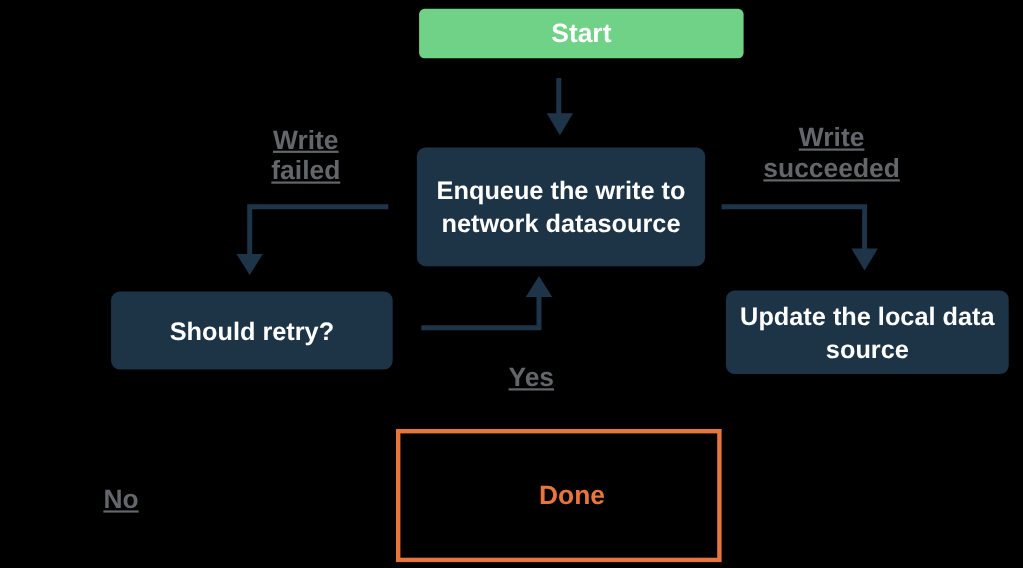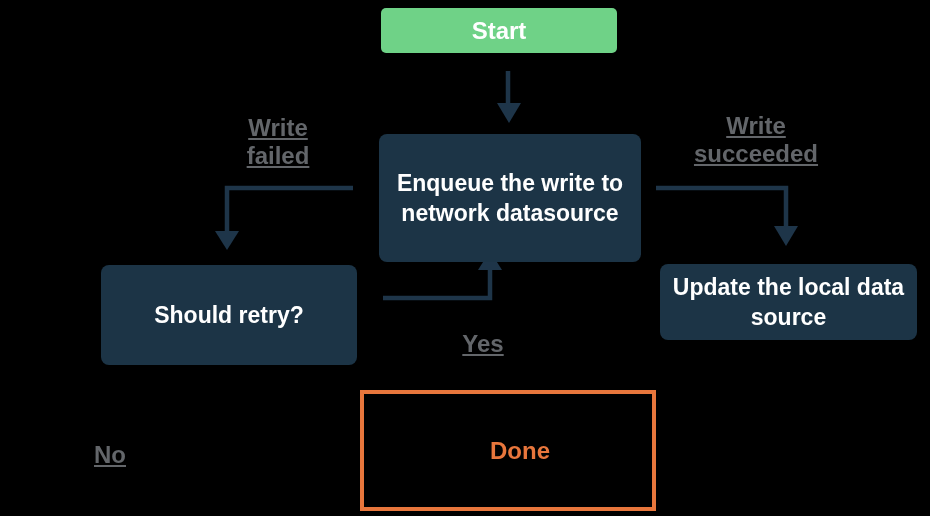--- a/index.html
+++ b/index.html
@@ -40,27 +40,27 @@
     font-weight: 700;
     color: var(--node-text, #fff);
   }
   .dark-node {
     background: var(--node-fill, #1C3446);
     border-radius: 8px;
     font-size: 23px;
     line-height: 30px;
   }
   .start-node {
-    left: 381px; top: 8px; width: 236px; height: 45px;
+    left: 381px; top: 8px; width: 295px; height: 45px;
     background: var(--start-fill, #6FD287);
     border-radius: 5px;
     font-size: 24px;
   }
-  .enqueue-node { left: 379px; top: 134px; width: 262px; height: 128px; }
-  .retry-node   { left: 101px; top: 265px; width: 256px; height: 100px; }
+  .enqueue-node { left: 379px; top: 134px; width: 262px; height: 108px; }
+  .retry-node   { left: 101px; top: 265px; width: 256px; height: 71px; }
   .update-node  { left: 660px; top: 264px; width: 257px; height: 76px; }
   .done-node {
     left: 360px; top: 390px; width: 296px; height: 121px;
     background: transparent;
     border: 4px solid var(--done-border, #E8763C);
     border-radius: 0;
     color: var(--done-border, #E8763C);
     font-size: 24px;
     padding-left: 24px;
   }

